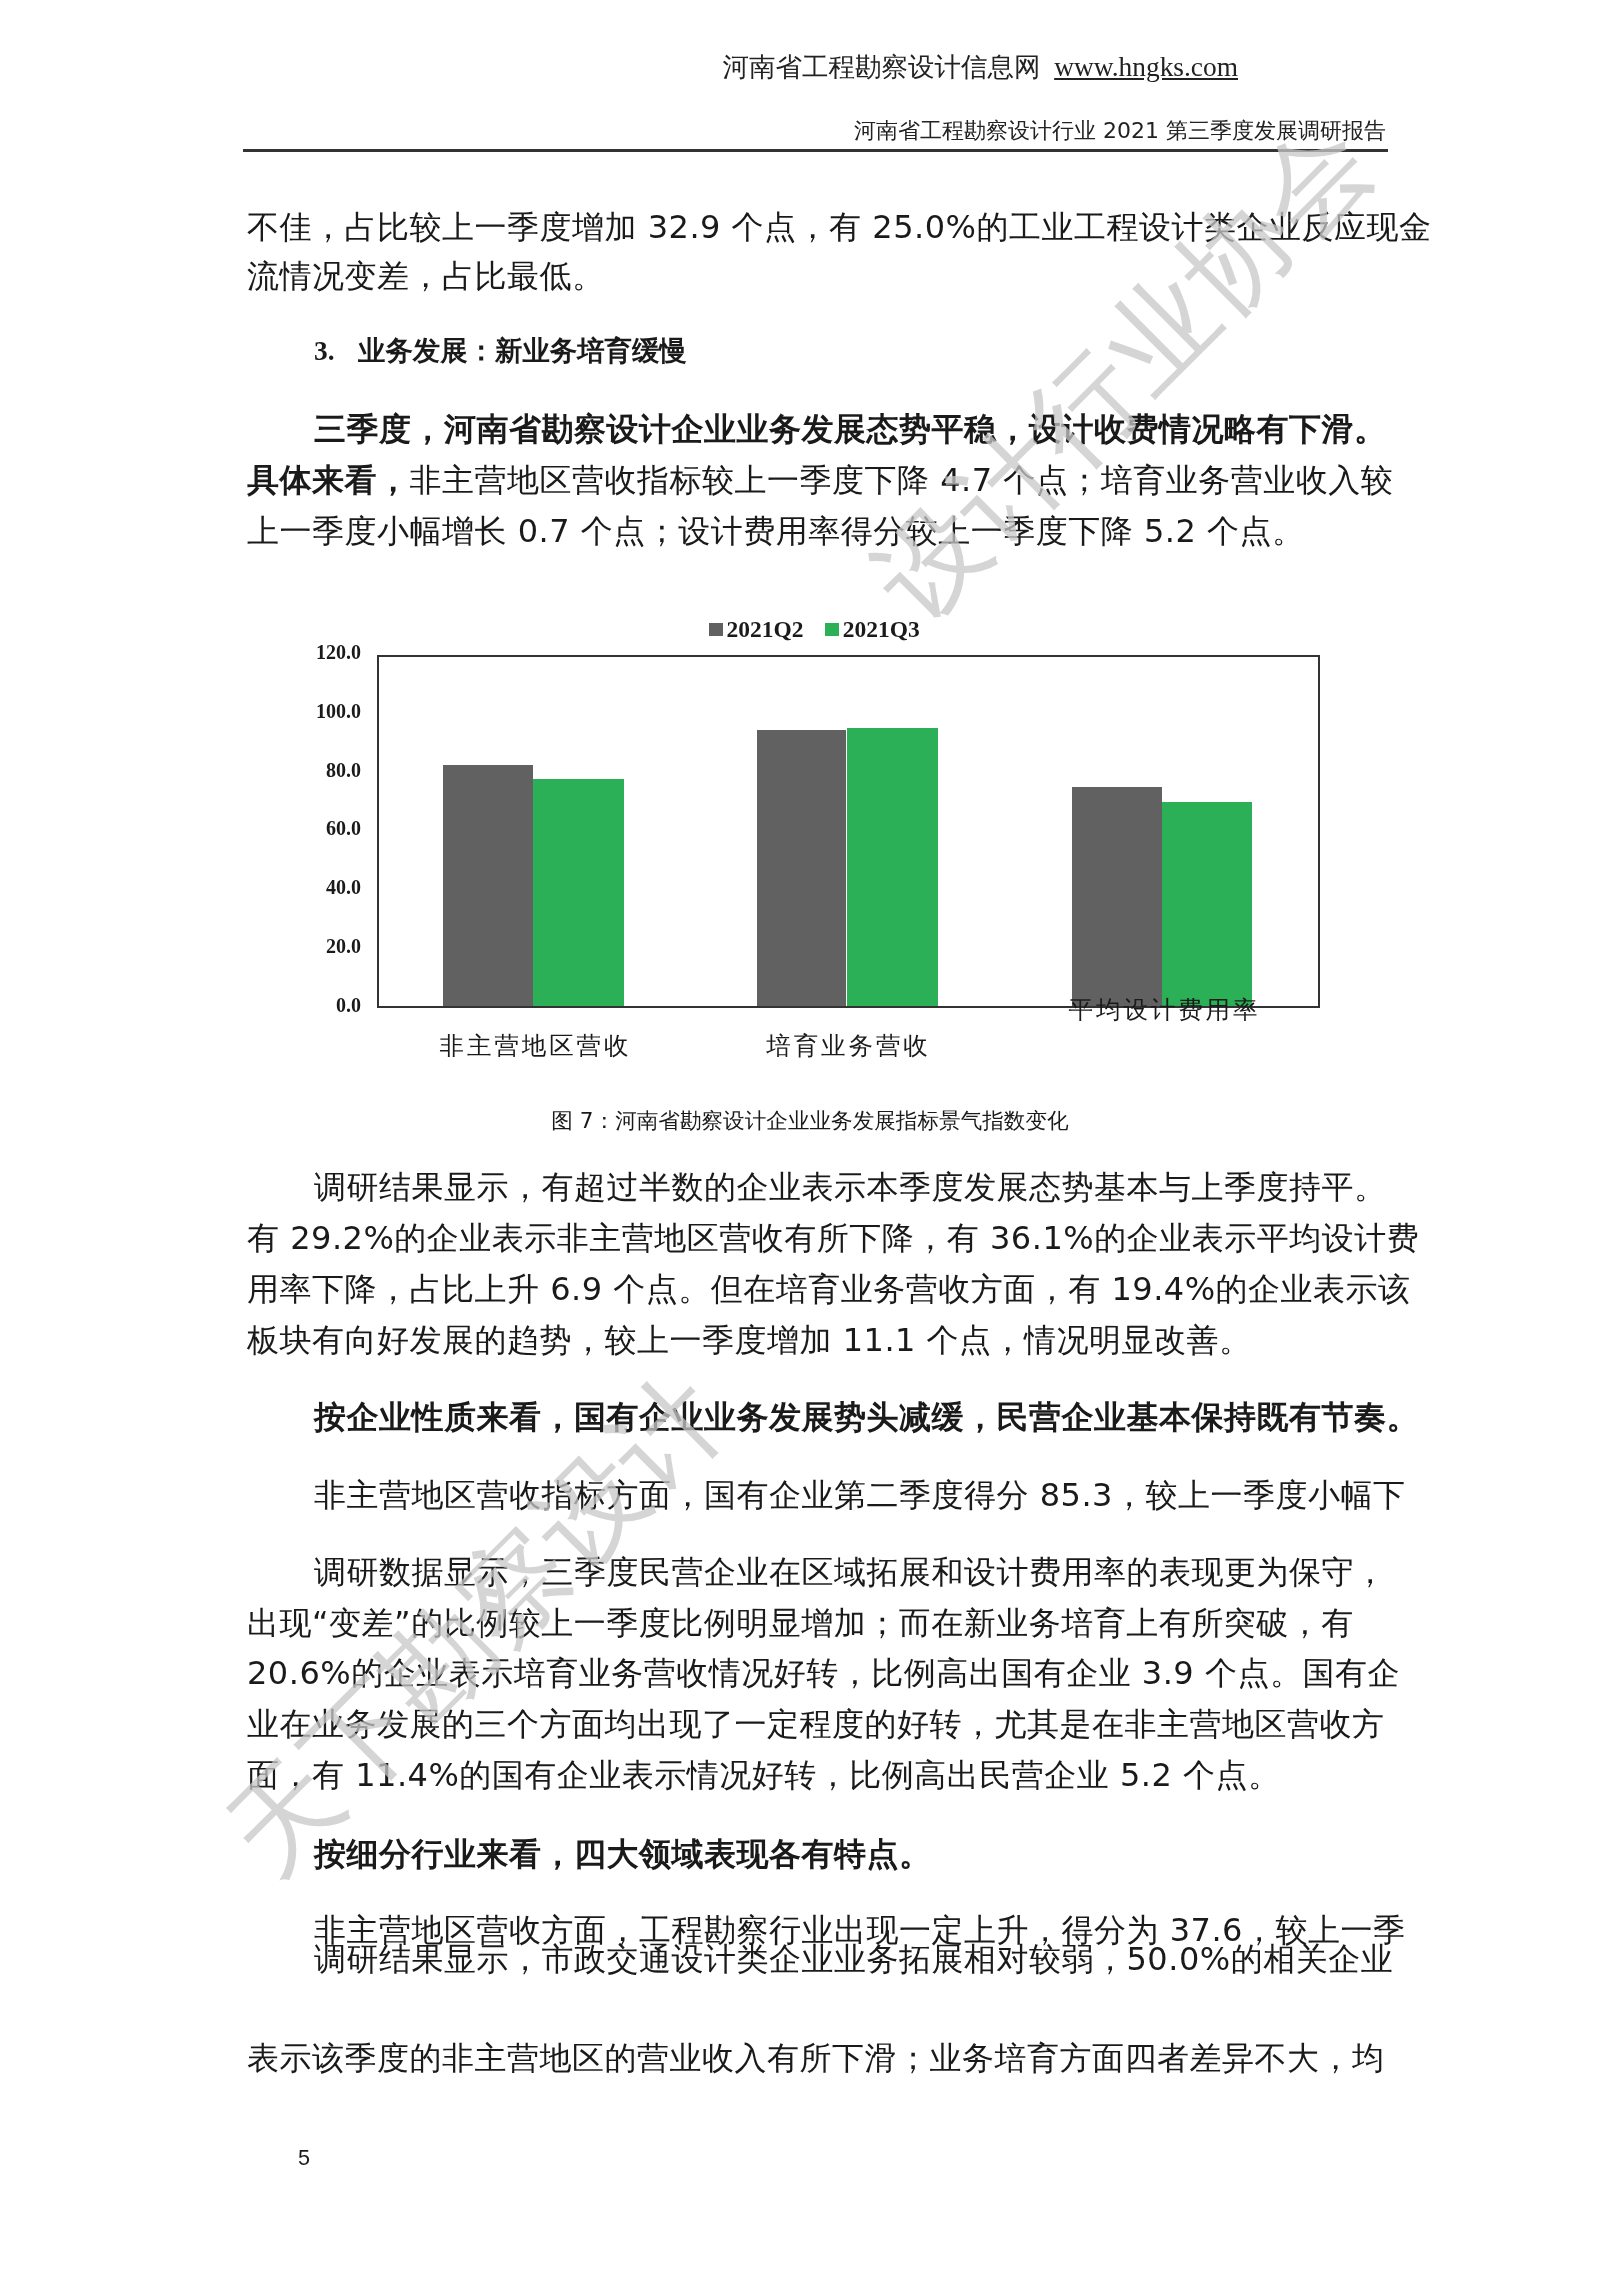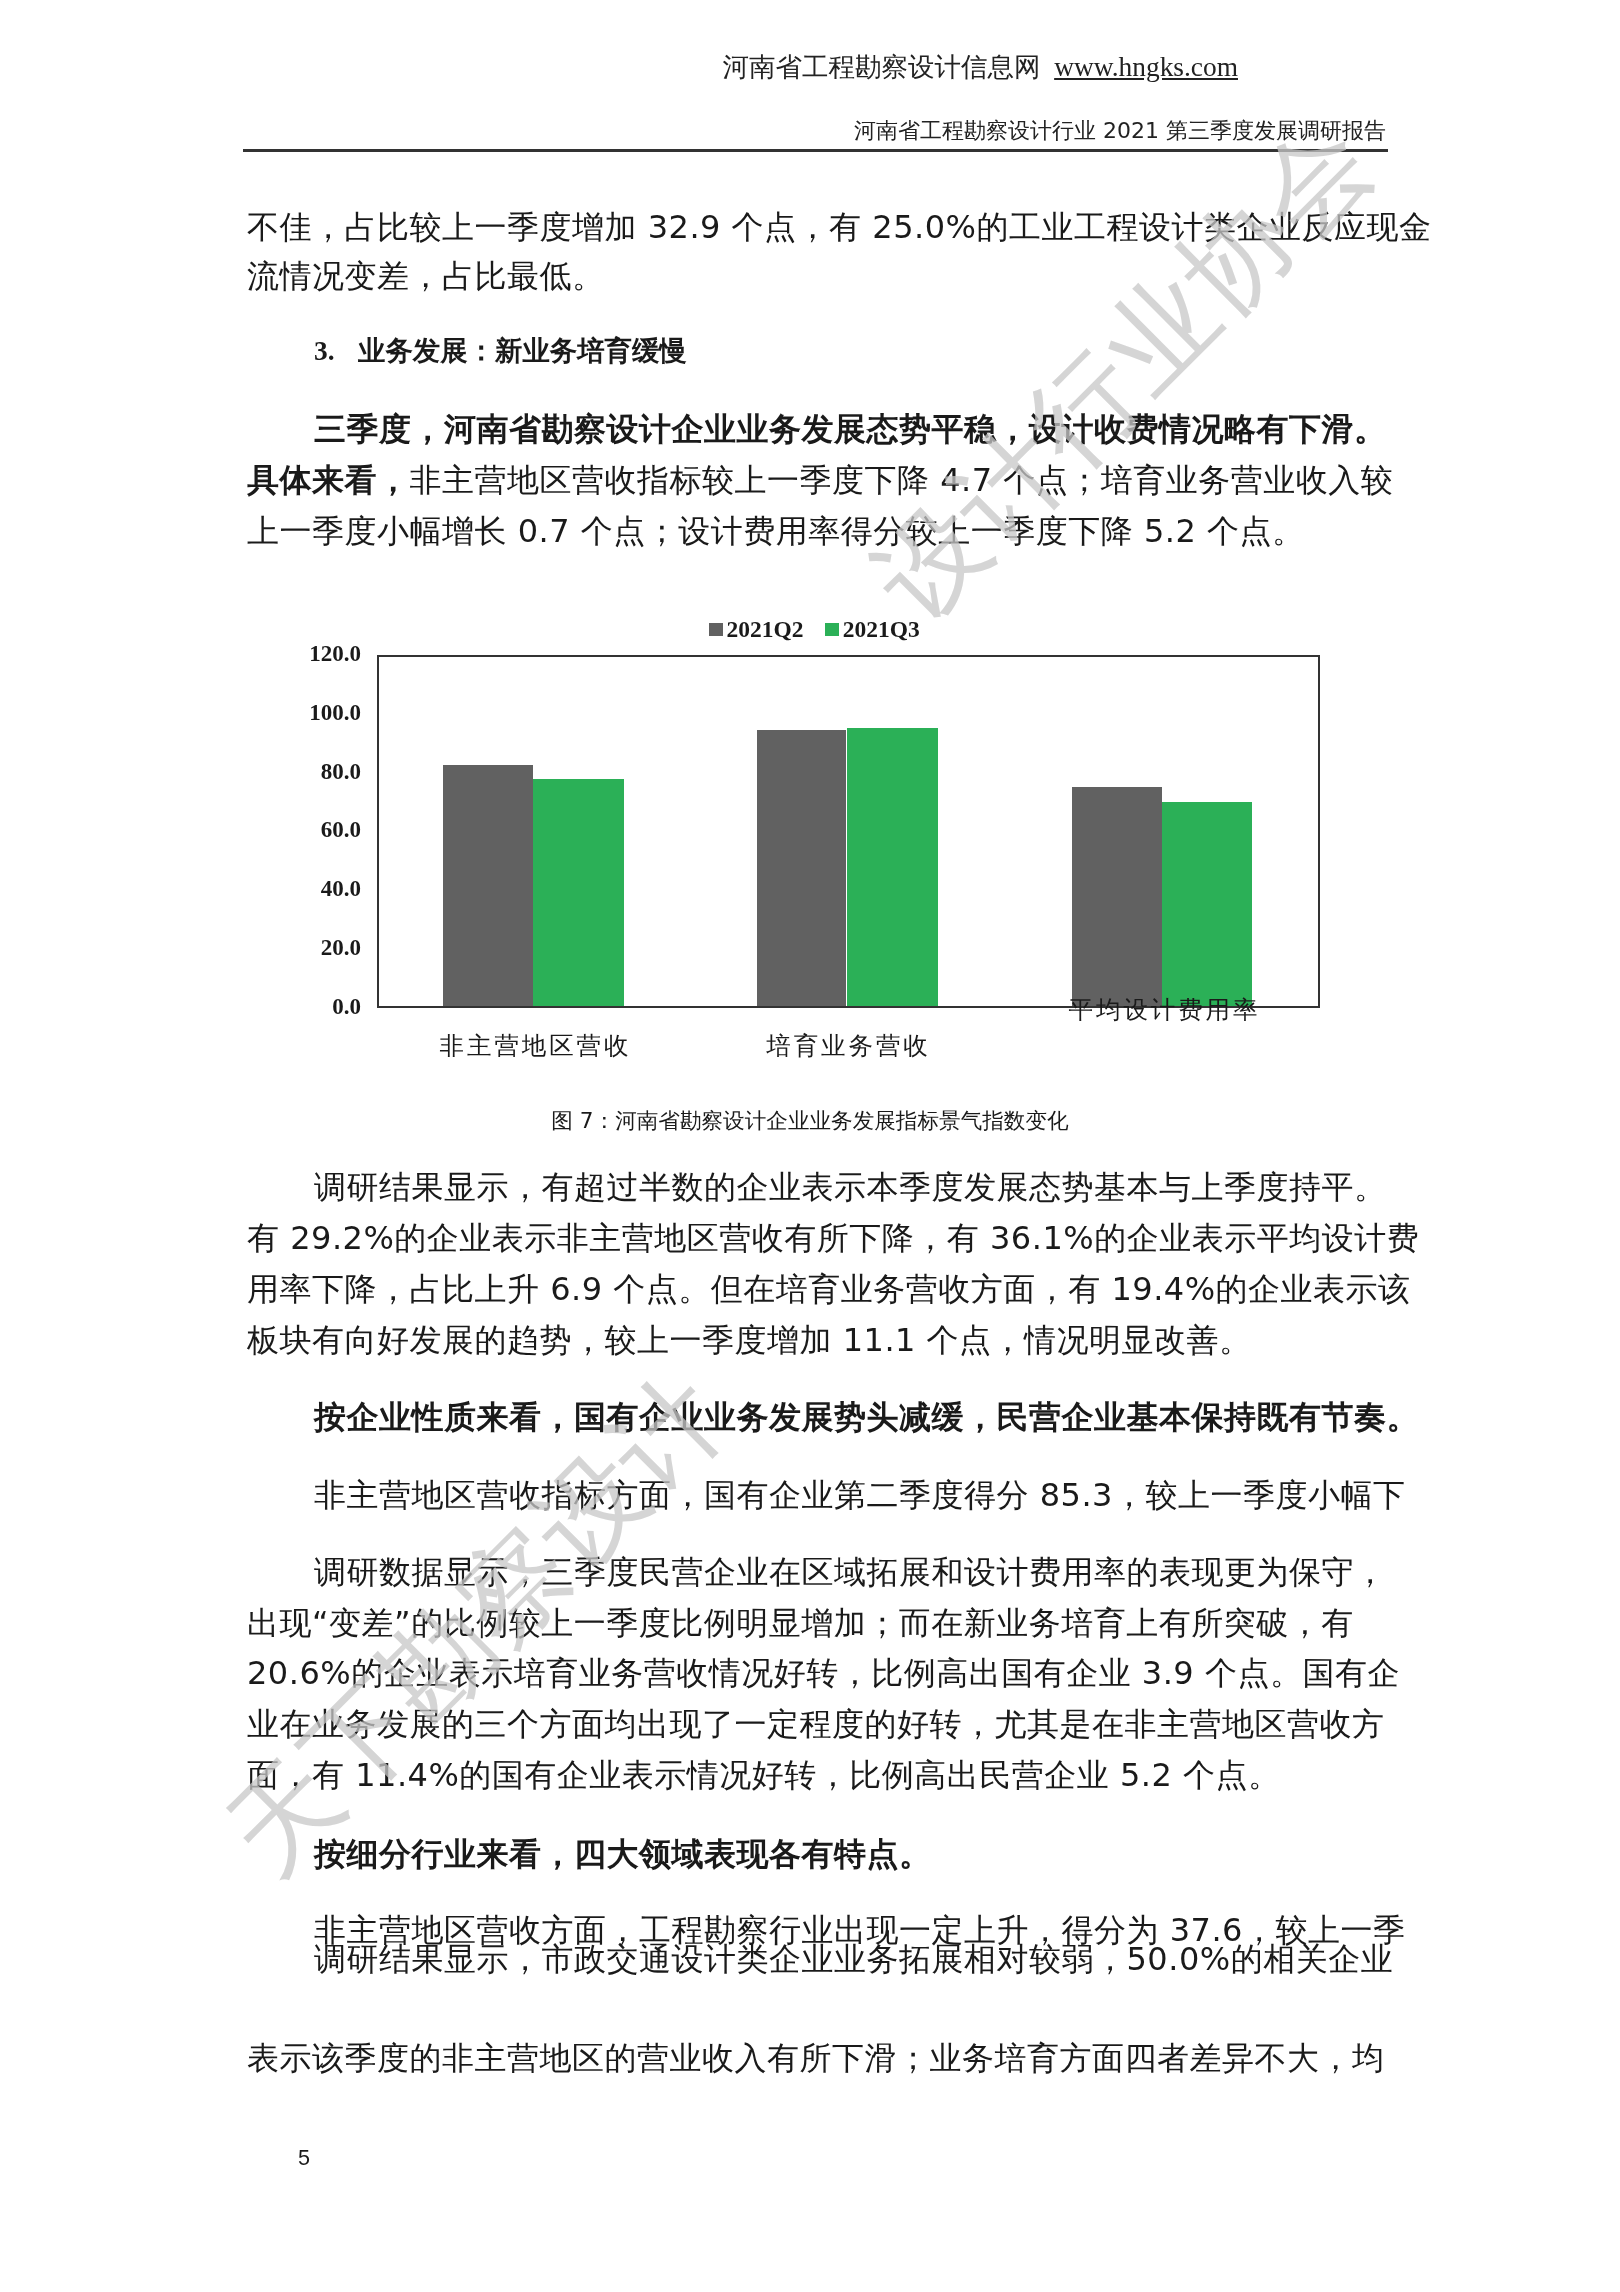--- a/index.html
+++ b/index.html
@@ -13,21 +13,21 @@
   .line { left: 247px; font-size: 32px; white-space: nowrap; letter-spacing: 0.5px; line-height: 39px; font-family: "DejaVu Sans", sans-serif; }
   .indent { left: 314px; }
   .bold { font-weight: bold; }
   .heading { left: 314px; font-size: 27.4px; font-weight: bold; white-space: nowrap; font-family: "DejaVu Sans", sans-serif; }
   .heading .num { margin-right: 23.5px; font-family: "Liberation Serif", serif; }
   
   .legend { left: 709px; top: 616px; font-size: 23.5px; font-weight: bold; font-family: "Liberation Serif", serif; white-space: nowrap; display: flex; }
   .legend .sw { display: inline-block; width: 13.7px; height: 13.7px; margin-right: 3.9px; }
   .legend .item { display: flex; align-items: center; margin-right: 21.6px; }
   .frame { left: 377px; top: 655px; width: 939px; height: 349px; border: 2.9px solid #333; }
-  .ytick { width: 108px; text-align: right; font-size: 23px; font-weight: bold; font-family: "Liberation Serif", serif; left: 253px; }
+  .ytick { width: 108px; text-align: right; font-size: 20px; font-weight: bold; font-family: "Liberation Serif", serif; left: 253px; }
   .bar { position: absolute; bottom: 0; }
   .xlabel { font-size: 24.5px; text-align: center; width: 235px; letter-spacing: 2.9px; font-family: "DejaVu Sans", sans-serif; }
   .caption { left: 0; width: 1620px; text-align: center; top: 1106px; font-size: 21.6px; font-family: "DejaVu Sans", sans-serif; }
   .pageno { left: 298px; top: 2145px; font-size: 21.6px; font-family: "Liberation Sans", sans-serif; }
   .watermark { color: #c8c8c8; opacity: 0.75; font-family: "DejaVu Serif", serif; white-space: nowrap; pointer-events: none; }
 </style>
 </head>
 <body>
 
 <div class="abs hdr-site">

